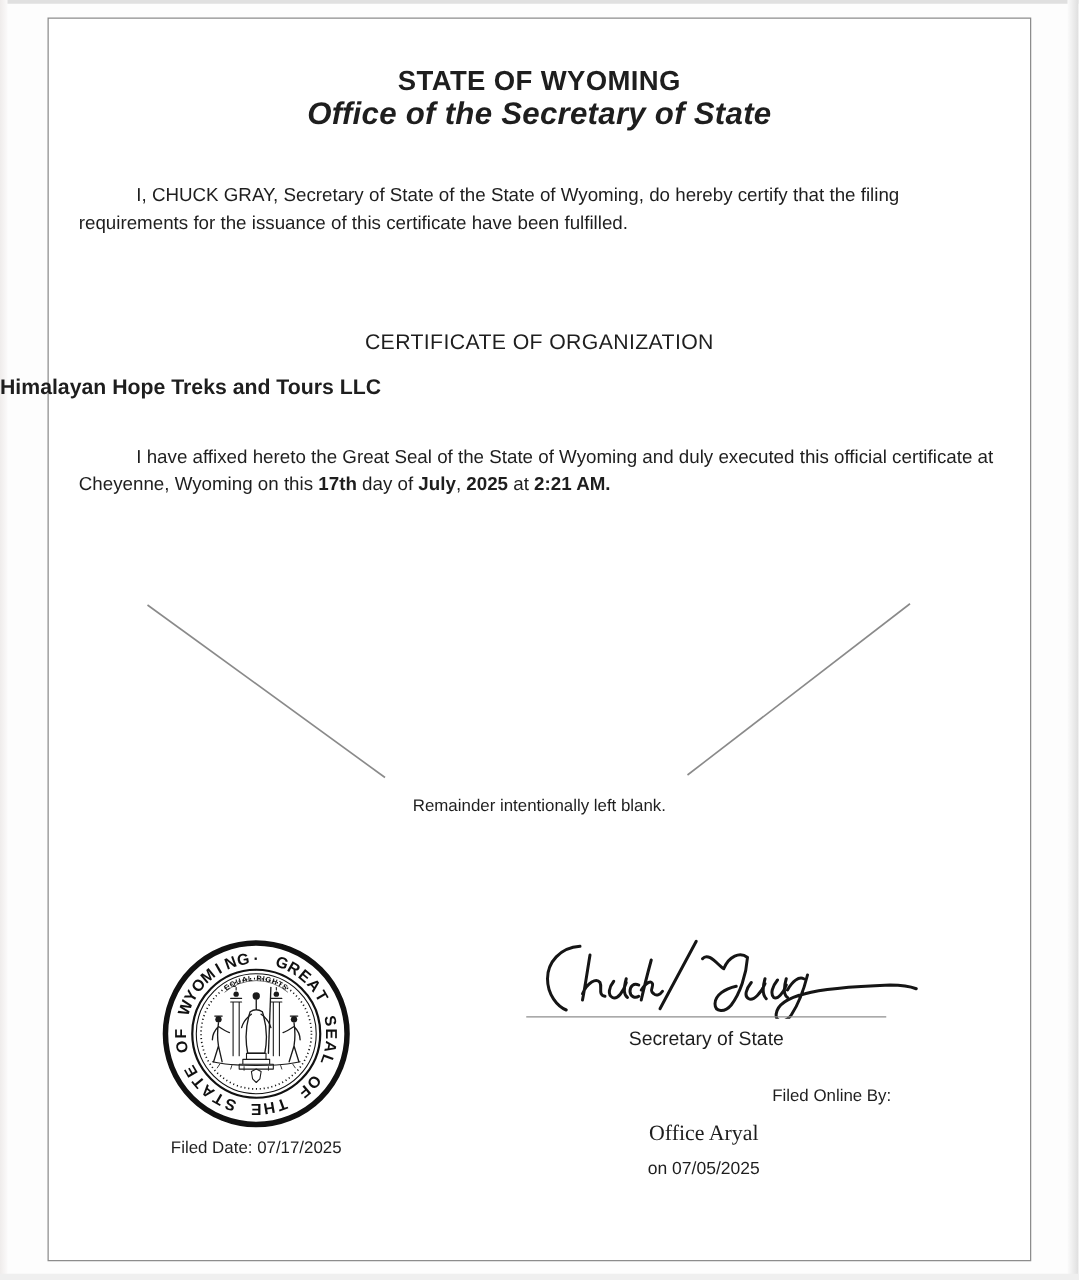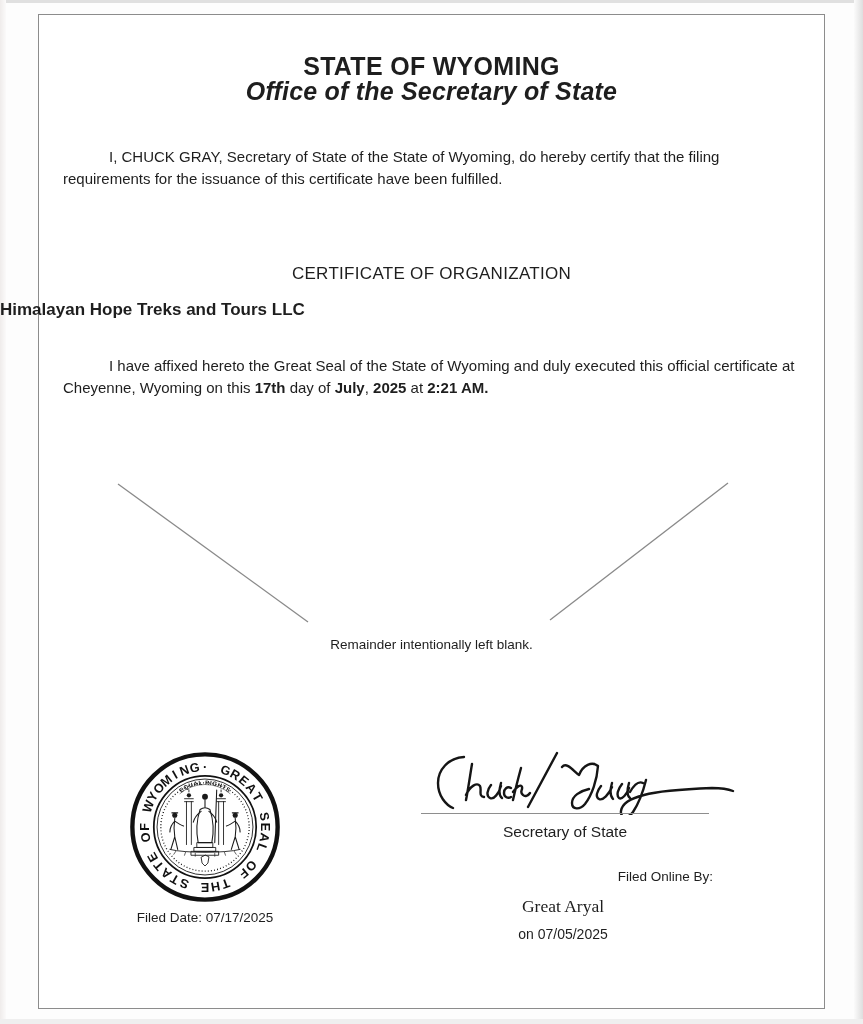--- a/index.html
+++ b/index.html
@@ -13,21 +13,21 @@
   .edge-top{left:0;top:0;width:863px;height:3px;background:#e0e0e0;}
   .edge-left{left:0;top:0;width:6px;height:1024px;background:linear-gradient(90deg,#efeceb,#fbfafa);}
   .edge-right{top:0;right:0;width:9px;height:1024px;background:linear-gradient(90deg,#fbfbfb,#dedede);}
   .edge-bottom{left:0;bottom:0;width:863px;height:5px;background:#efefef;}
   .frame{
     position:absolute; left:38px; top:14px; width:787px; height:995px;
     border:1.5px solid #8c8c8c; background:#ffffff; box-sizing:border-box;
   }
   .h1{
     position:absolute; left:0; top:52px; width:863px; text-align:center;
-    font-size:25px; font-weight:bold; letter-spacing:.3px;
+    font-size:22px; font-weight:bold; letter-spacing:.3px;
   }
   .h2{
     position:absolute; left:0; top:77px; width:863px; text-align:center;
     font-size:25px; font-weight:bold; letter-spacing:.2px;font-style:italic;
   }
   .para{
     position:absolute; left:63px; width:734px; margin:0;
     font-size:15px; line-height:21.5px; text-indent:46px; text-align:left;
   }
   .para1{top:146px;}
@@ -179,16 +179,16 @@
     <path d="M472,764 C470,776 468,790 466,800 M466,795 C470,786 477,782 480,786 C482,790 478,796 484,797 M491,785 C487,790 486,796 490,798 C494,800 499,793 501,786 M501,783 C499,790 499,796 502,798 M511,788 C507,786 504,789 504,793 C504,797 508,799 511,797 M521,768 C518,779 515,791 513,800 M513,792 C517,786 521,784 522,787 C523,790 519,792 523,795 C525,797 528,796 530,793"></path>
     <path d="M557,753 L528,807"></path>
     <path d="M562,767 C567,761 575,773 579,775 C583,765 592,761 598,766 C597,780 592,795 585,804 C580,810 572,810 572,803 C572,796 580,791 589,789"></path>
     <path d="M601,786 C597,791 595,797 599,799 C603,801 609,794 612,787 M612,783 C610,790 610,796 613,799 M622,784 C618,789 616,795 619,798 C622,800 627,794 629,788 M629,783 C627,790 627,796 630,798 M630,792 C634,785 639,781 643,783 M646,780 C643,792 639,803 633,812 C628,819 620,818 621,811 C622,803 632,798 644,795 C658,791 686,789 712,788 C720,788 728,789 733,791"></path>
   </svg>
 
   <div class="sigline"></div>
   <div class="sigtitle">Secretary of State</div>
 
   <div class="filedby">Filed Online By:</div>
-  <div class="filer">Great Aryal</div>
+  <div class="filer">Office Aryal</div>
   <div class="filedon">on 07/05/2025</div>
 
 </div>
 
 </body></html>

